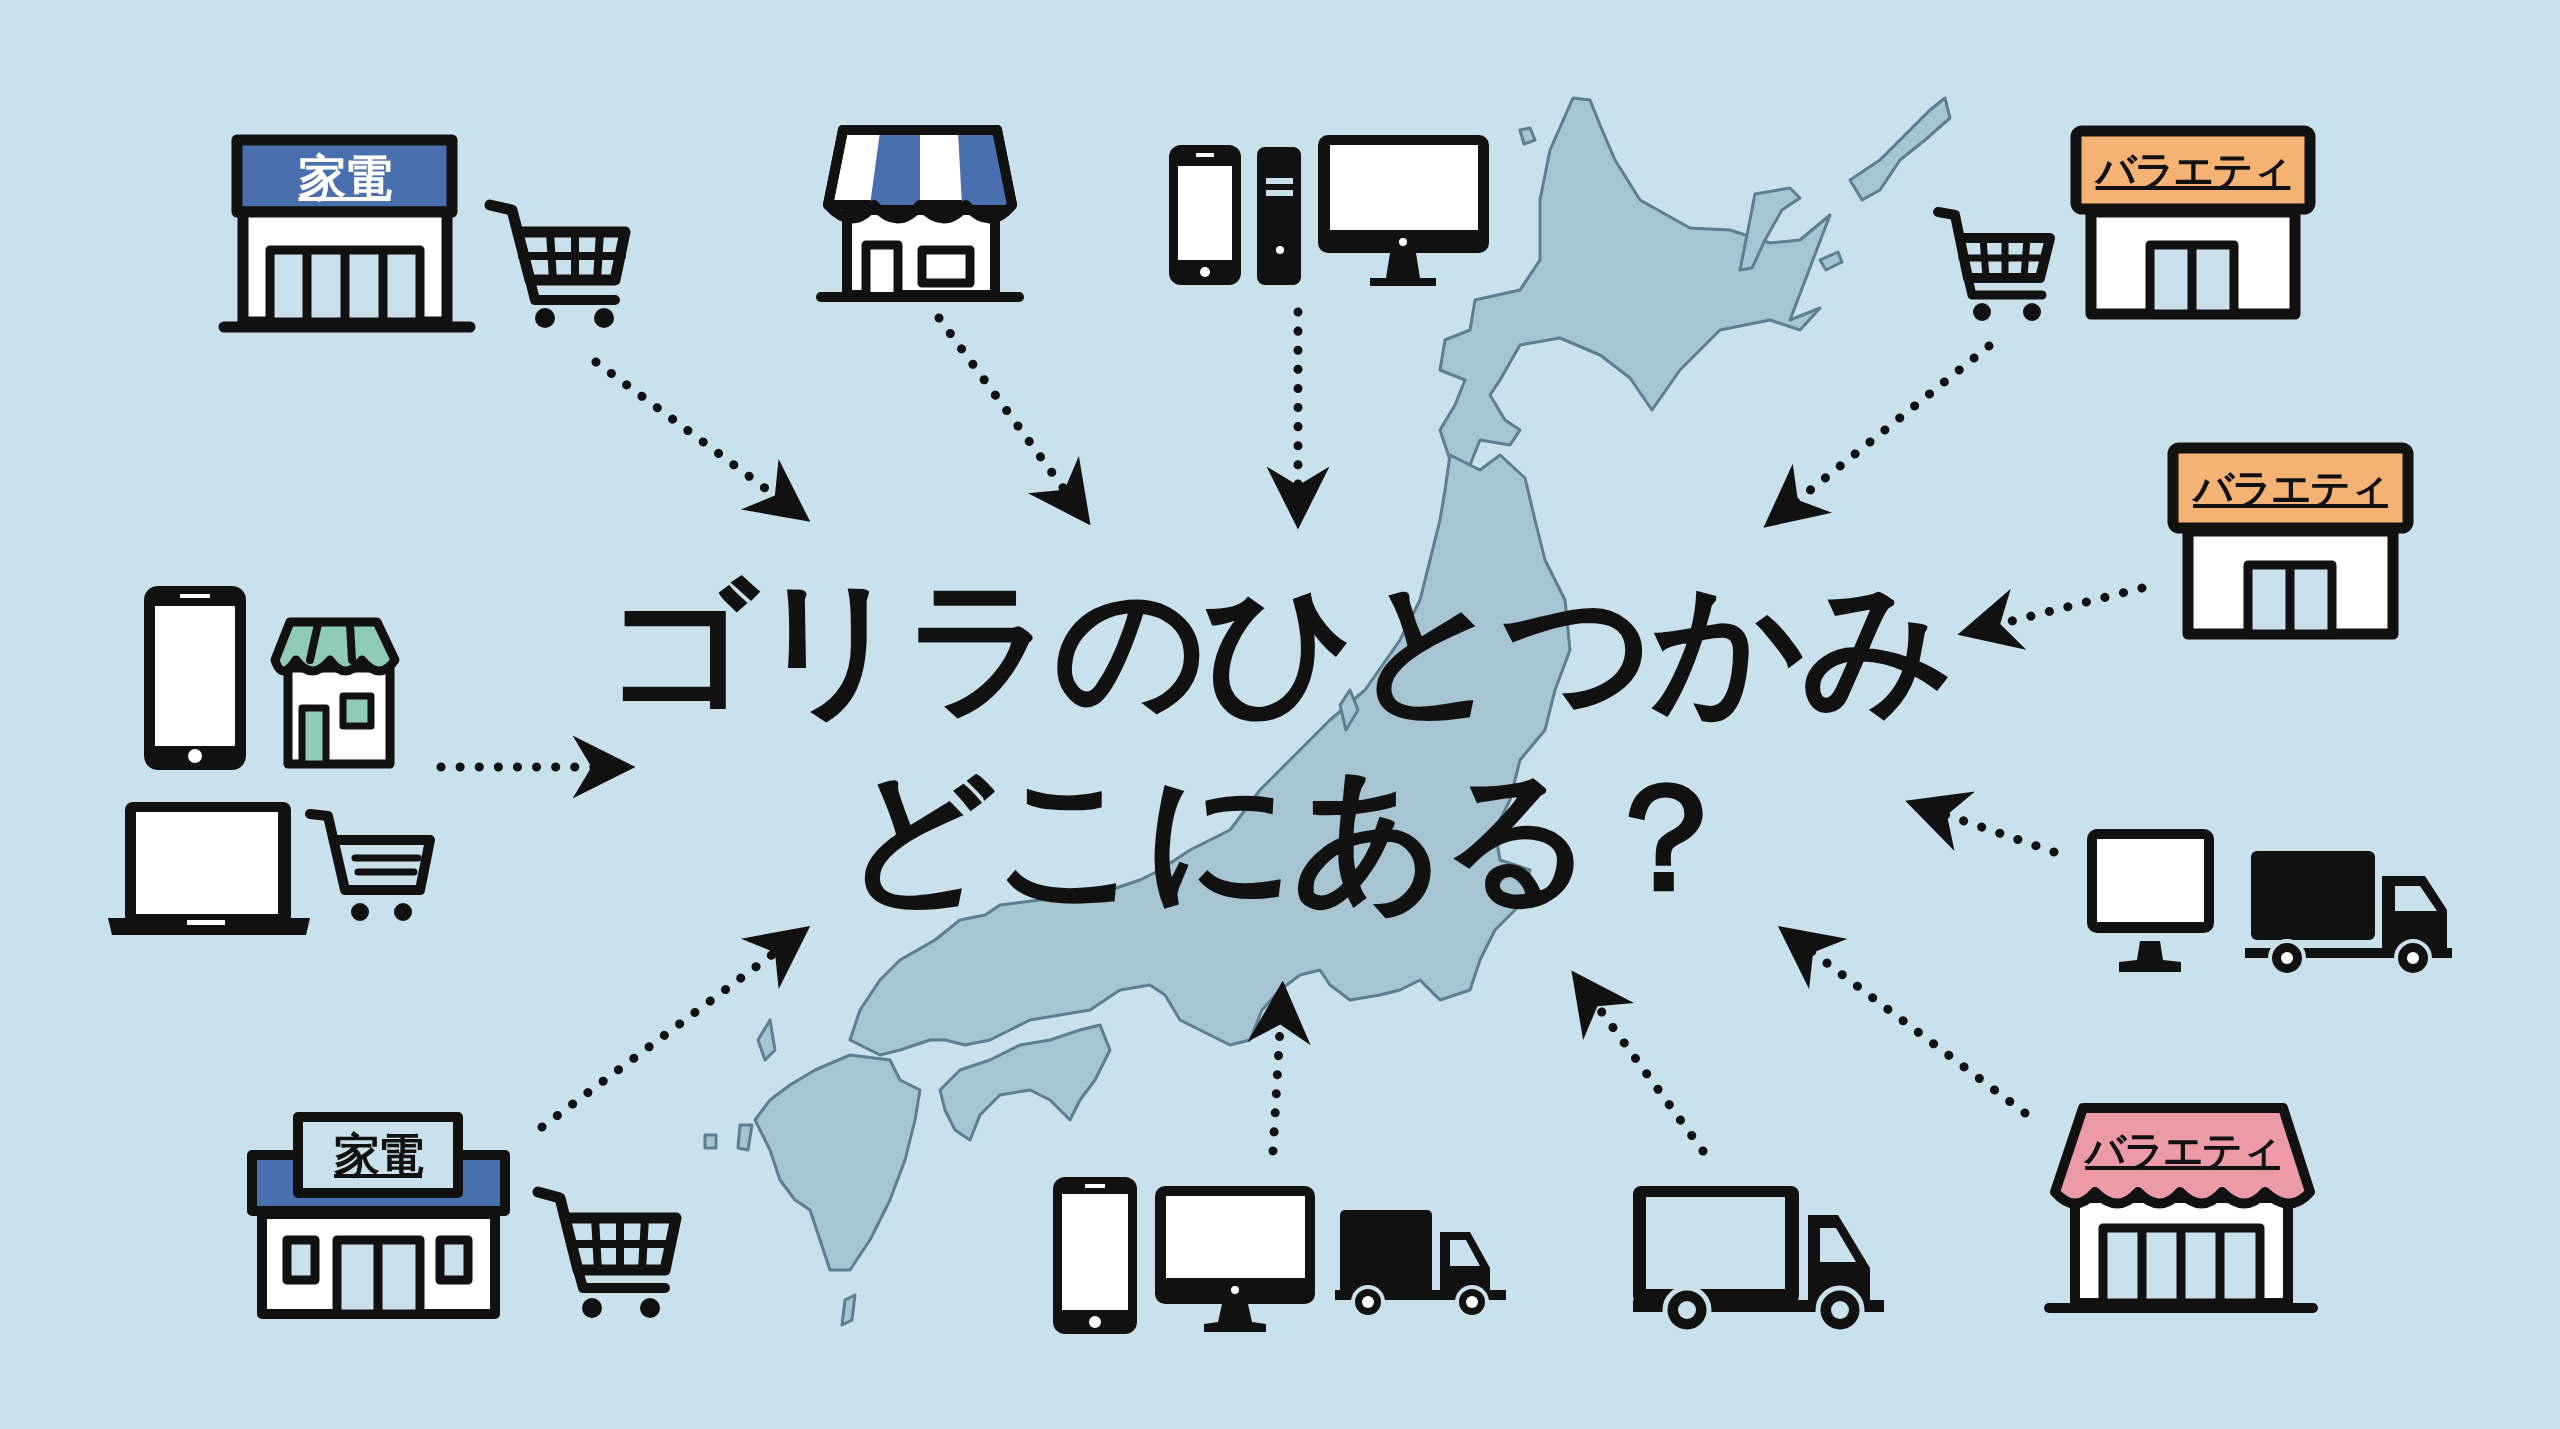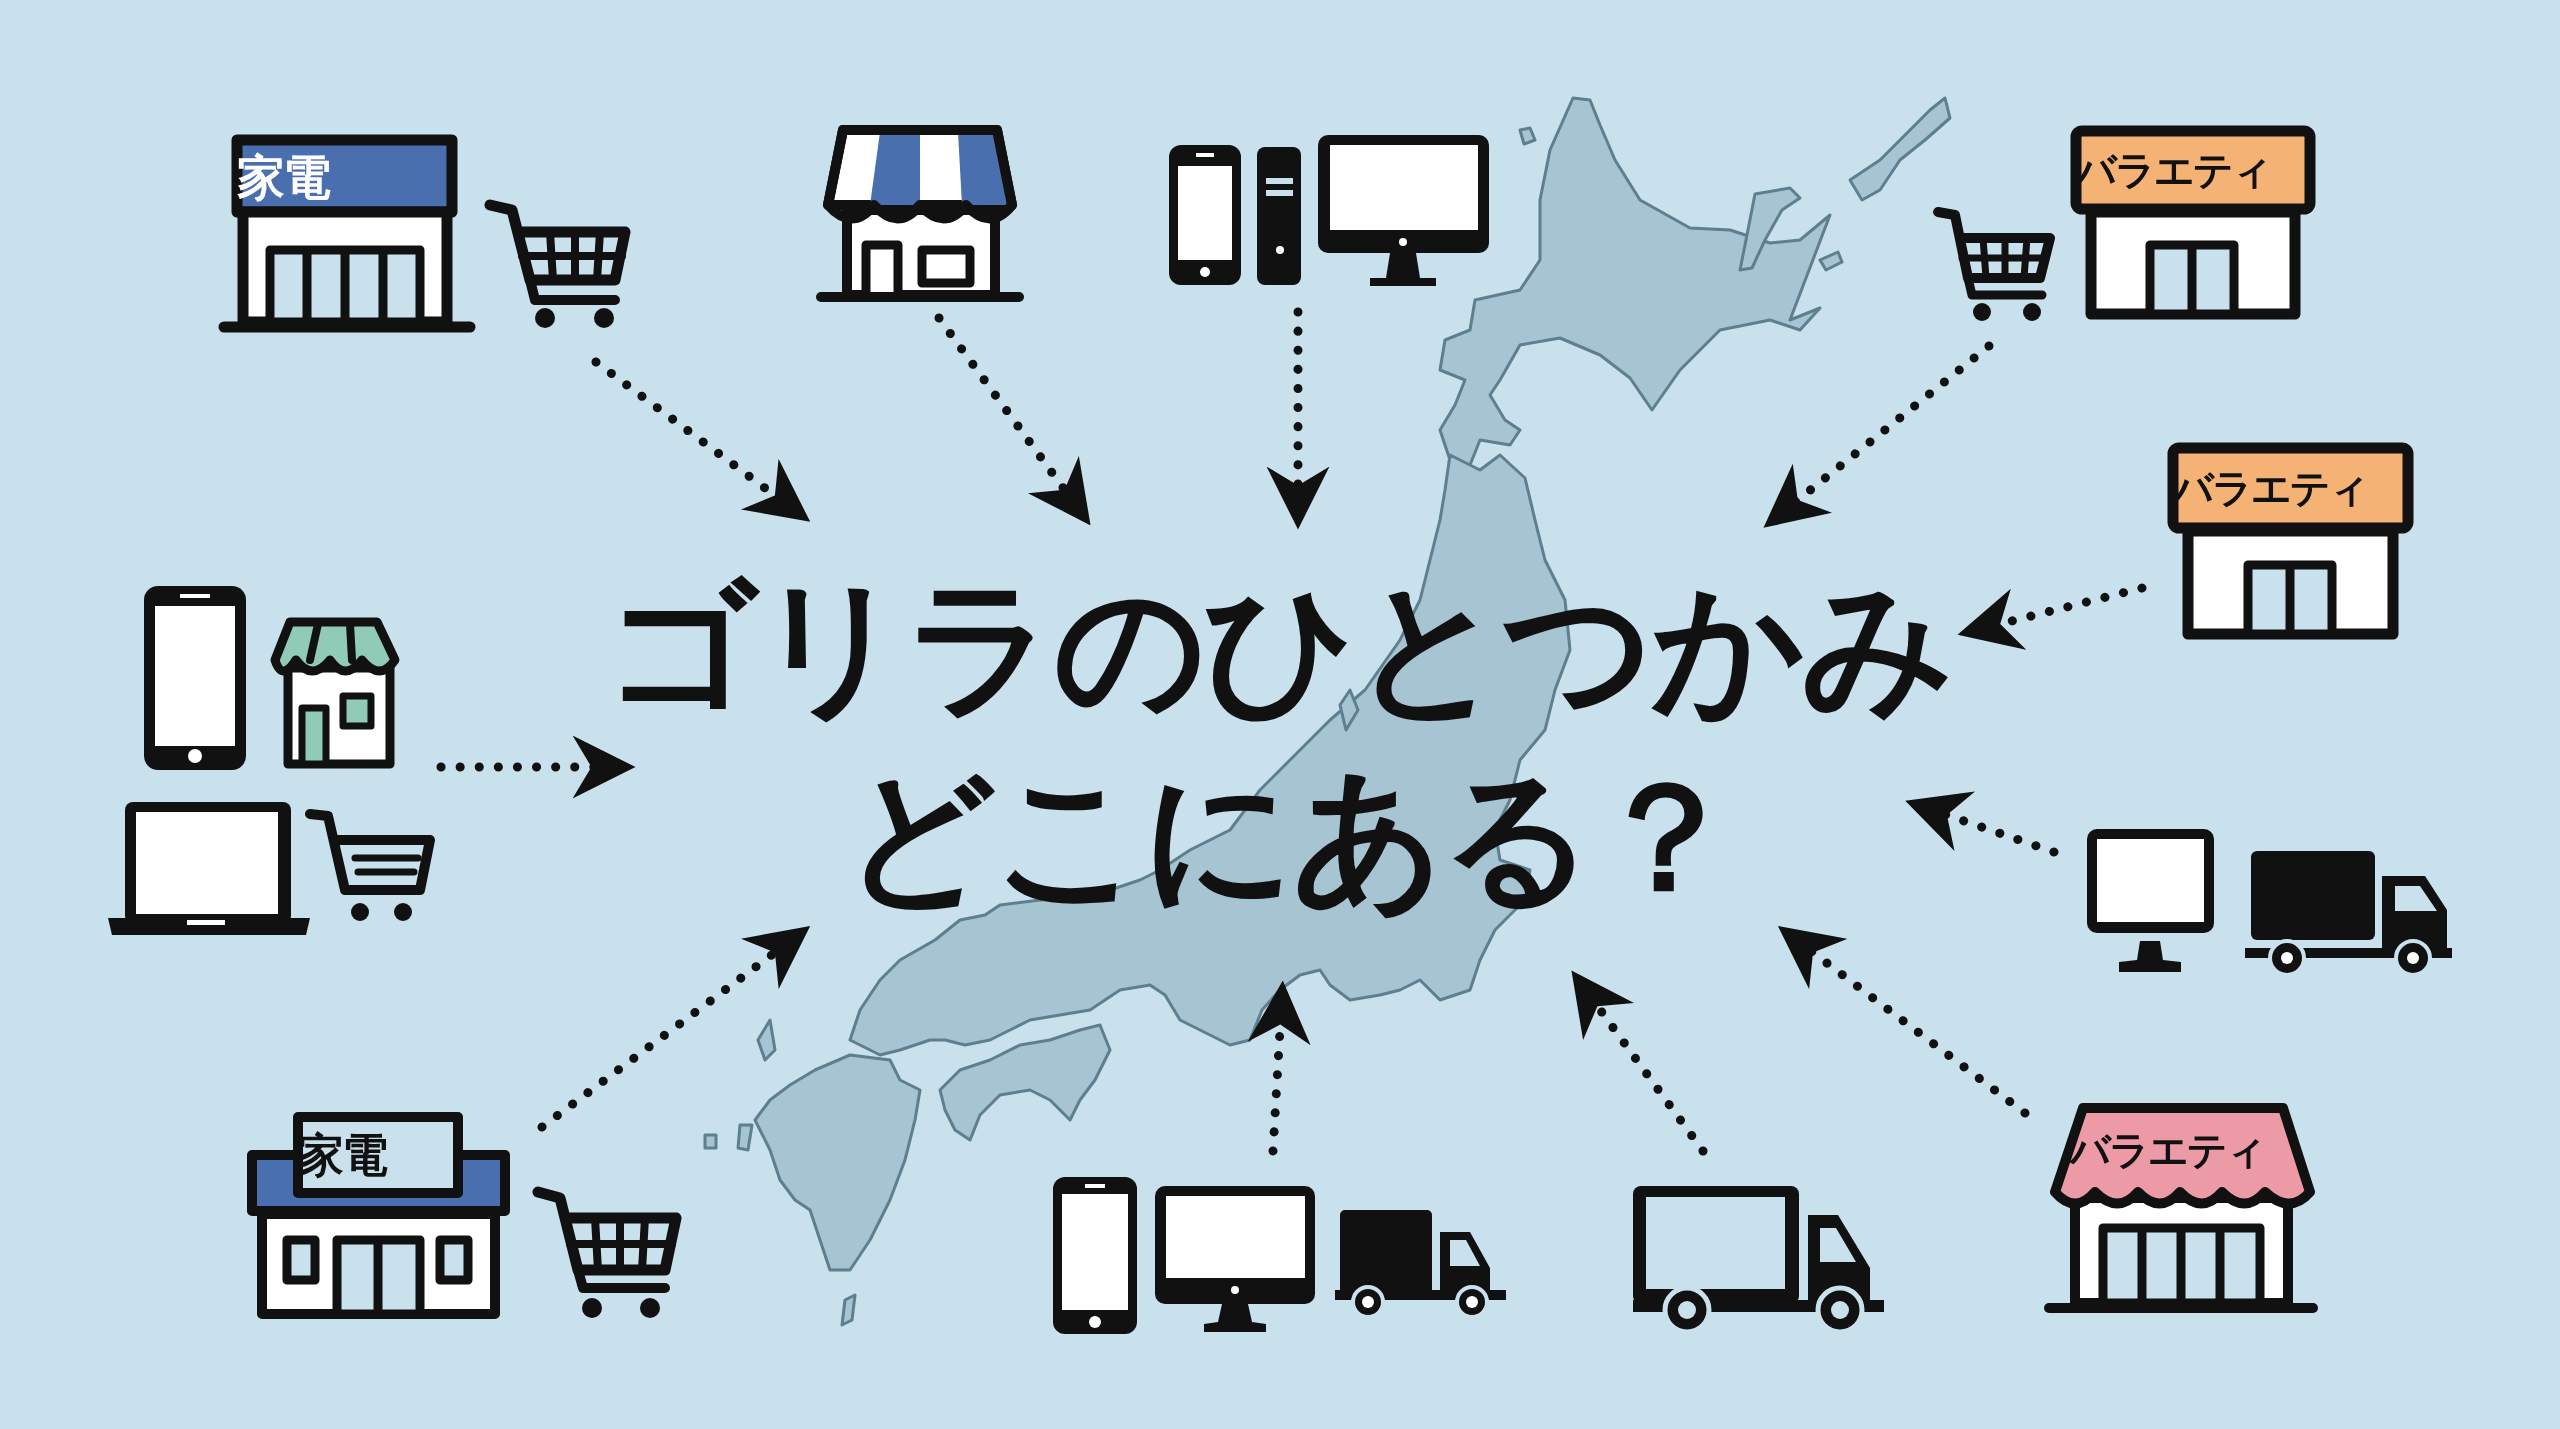--- a/index.html
+++ b/index.html
@@ -12,21 +12,21 @@
   .layer { position:absolute; left:0; top:0; width:2560px; height:1429px; }
   .title {
     position:absolute; left:0; width:2560px; text-align:center;
     font-family:"DejaVu Sans", sans-serif; font-weight:bold;
     color:#111111; letter-spacing:-4px; white-space:nowrap;
   }
   .title.l1 { top:572px; font-size:150px; line-height:150px; left:-2px; }
   .title.l2 { top:762px; font-size:150px; line-height:150px; left:10px; }
   .sign-text {
     position:absolute; font-family:"DejaVu Sans", sans-serif; font-weight:bold;
-    white-space:nowrap; letter-spacing:-2px;
+    text-align:center; white-space:nowrap; letter-spacing:-2px;text-decoration:underline;
   }
 </style>
 </head>
 <body>
 
 <svg class="layer" viewBox="0 0 2560 1429">
   <g fill="#a6c4d1" stroke="#5d7f8e" stroke-width="3" stroke-linejoin="round">
 
     <path d="M1573,98 L1590,100 L1600,125 L1615,160 L1640,200 L1690,228 L1730,230 L1770,243 L1800,240 L1830,215 L1790,320 L1820,308 L1800,330 L1770,320 L1720,330 L1680,370 L1652,410 L1630,378 L1600,355 L1560,338 L1520,345 L1500,380 L1490,395 L1505,420 L1520,430 L1510,445 L1480,440 L1470,465 L1450,460 L1440,430 L1455,405 L1465,380 L1440,370 L1445,340 L1470,330 L1475,300 L1520,290 L1540,260 L1540,200 L1550,150 Z"></path>
 

